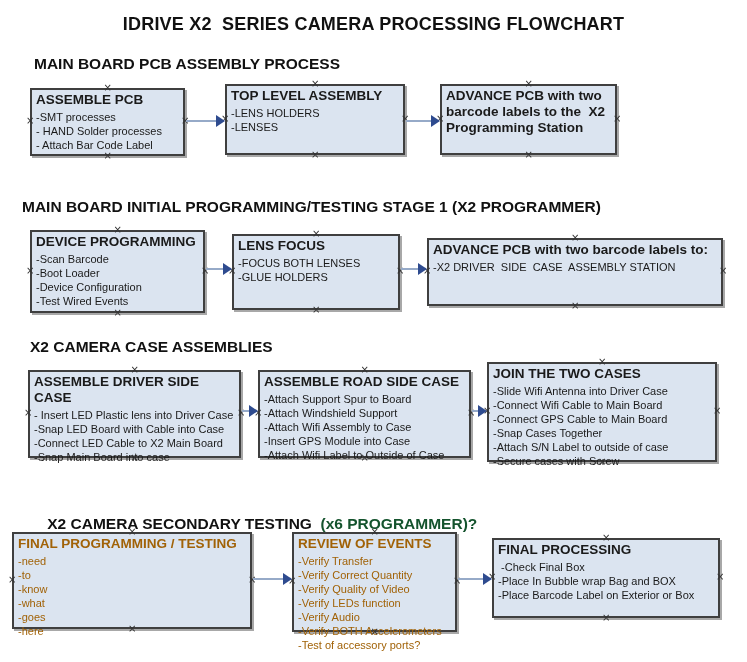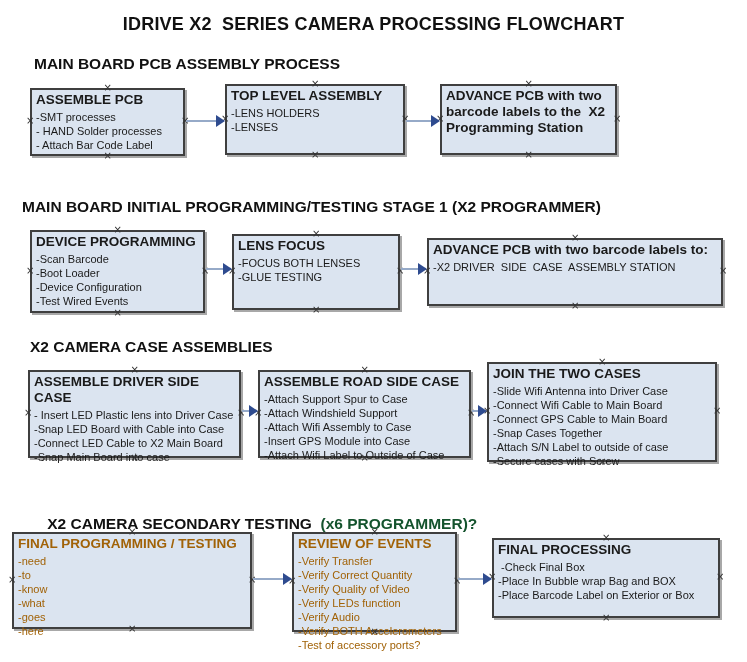--- a/index.html
+++ b/index.html
@@ -82,21 +82,21 @@
     <div class="bi">-Test Wired Events</div>
   <span class="hx h-t">×</span>
       <span class="hx h-b">×</span>
       <span class="hx h-l">×</span>
       <span class="hx h-r">×</span>
     </div>
 
   <div class="fc-box" style="left:232px;top:234px;width:168px;height:76px;">
     <div class="bt">LENS FOCUS</div>
     <div class="bi">-FOCUS BOTH LENSES</div>
-    <div class="bi">-GLUE TESTING</div>
+    <div class="bi">-GLUE HOLDERS</div>
   <span class="hx h-t">×</span>
       <span class="hx h-b">×</span>
       <span class="hx h-l">×</span>
       <span class="hx h-r">×</span>
     </div>
 
   <div class="fc-box" style="left:427px;top:238px;width:296px;height:68px;">
     <div class="bt">ADVANCE PCB with two barcode labels to:</div>
     <div class="bi">-X2 DRIVER  SIDE  CASE  ASSEMBLY STATION</div>
   <span class="hx h-t">×</span>
@@ -123,21 +123,21 @@
     <div class="bi">-Connect LED Cable to X2 Main Board</div>
     <div class="bi">-Snap Main Board into case</div>
   <span class="hx h-t">×</span>
       <span class="hx h-b">×</span>
       <span class="hx h-l">×</span>
       <span class="hx h-r">×</span>
     </div>
 
   <div class="fc-box" style="left:258px;top:370px;width:213px;height:88px;">
     <div class="bt">ASSEMBLE ROAD SIDE CASE</div>
-    <div class="bi">-Attach Support Spur to Case</div>
+    <div class="bi">-Attach Support Spur to Board</div>
     <div class="bi">-Attach Windshield Support</div>
     <div class="bi">-Attach Wifi Assembly to Case</div>
     <div class="bi">-Insert GPS Module into Case</div>
     <div class="bi">-Attach Wifi Label to Outside of Case</div>
   <span class="hx h-t">×</span>
       <span class="hx h-b">×</span>
       <span class="hx h-l">×</span>
       <span class="hx h-r">×</span>
     </div>
 

